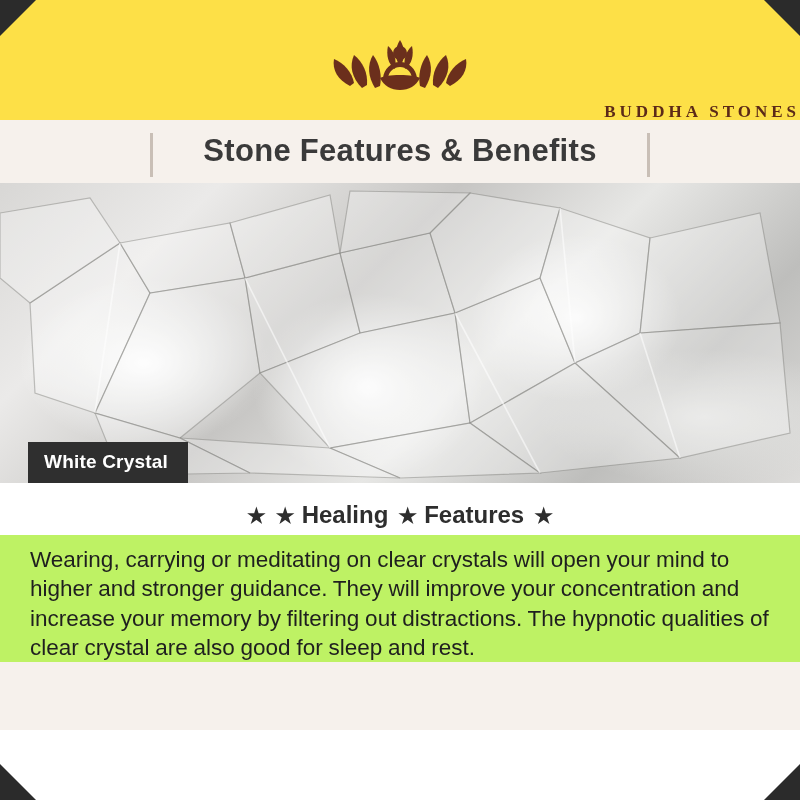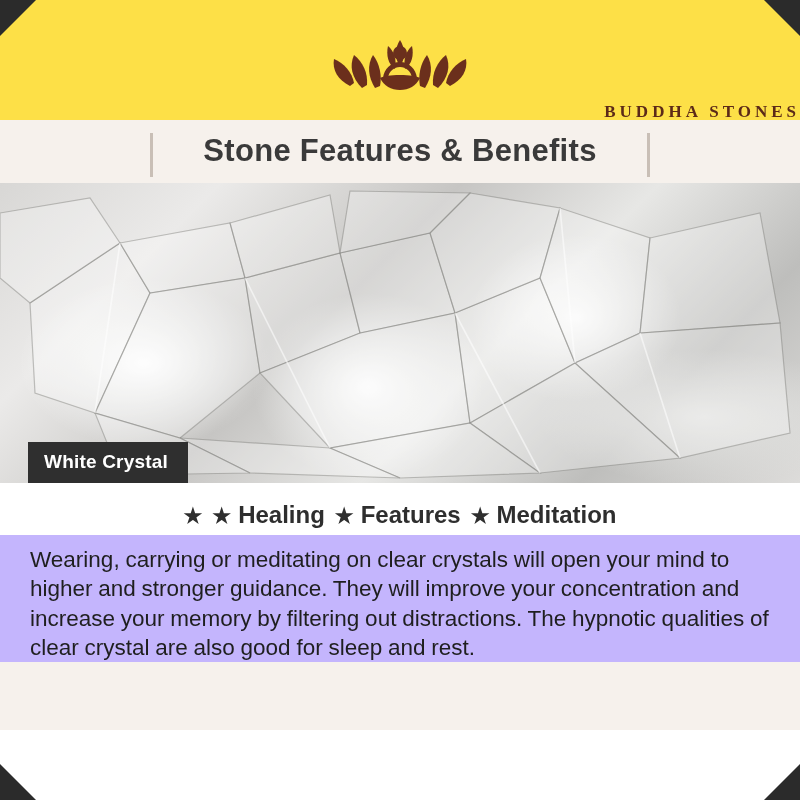--- a/index.html
+++ b/index.html
@@ -155,21 +155,21 @@
     color: #2e2e2e;
   }
   .benefit .star {
     font-size: 21px;
     color: #2e2e2e;
     line-height: 1;
   }
 
   
   .body-copy {
-    background: #c4b5fd;
+    background: #bef264;
     padding: 10px 30px 0 30px;
     font-size: 22.5px;
     line-height: 1.30;
     color: #1f1f1f;
     text-align: left;
     word-spacing: -0.5px;
   }
 
   .bottom-fill {
     position: absolute;
@@ -260,21 +260,20 @@
       <span class="benefit">
         <span class="star">★</span>
         <span>Healing</span>
       </span>
       <span class="benefit">
         <span class="star">★</span>
         <span>Features</span>
       </span>
       <span class="benefit">
         <span class="star">★</span>
-        <span>Meditation</span>
       </span>
     </div>
   </div>
 
   <div class="body-copy">Wearing, carrying or meditating on clear crystals will open your mind to higher and stronger guidance. They will improve your concentration and increase your memory by filtering out distractions. The hypnotic qualities of clear crystal are also good for sleep and rest.</div>
 
   <div class="bottom-fill"></div>
 </div>
 
 </body></html>

